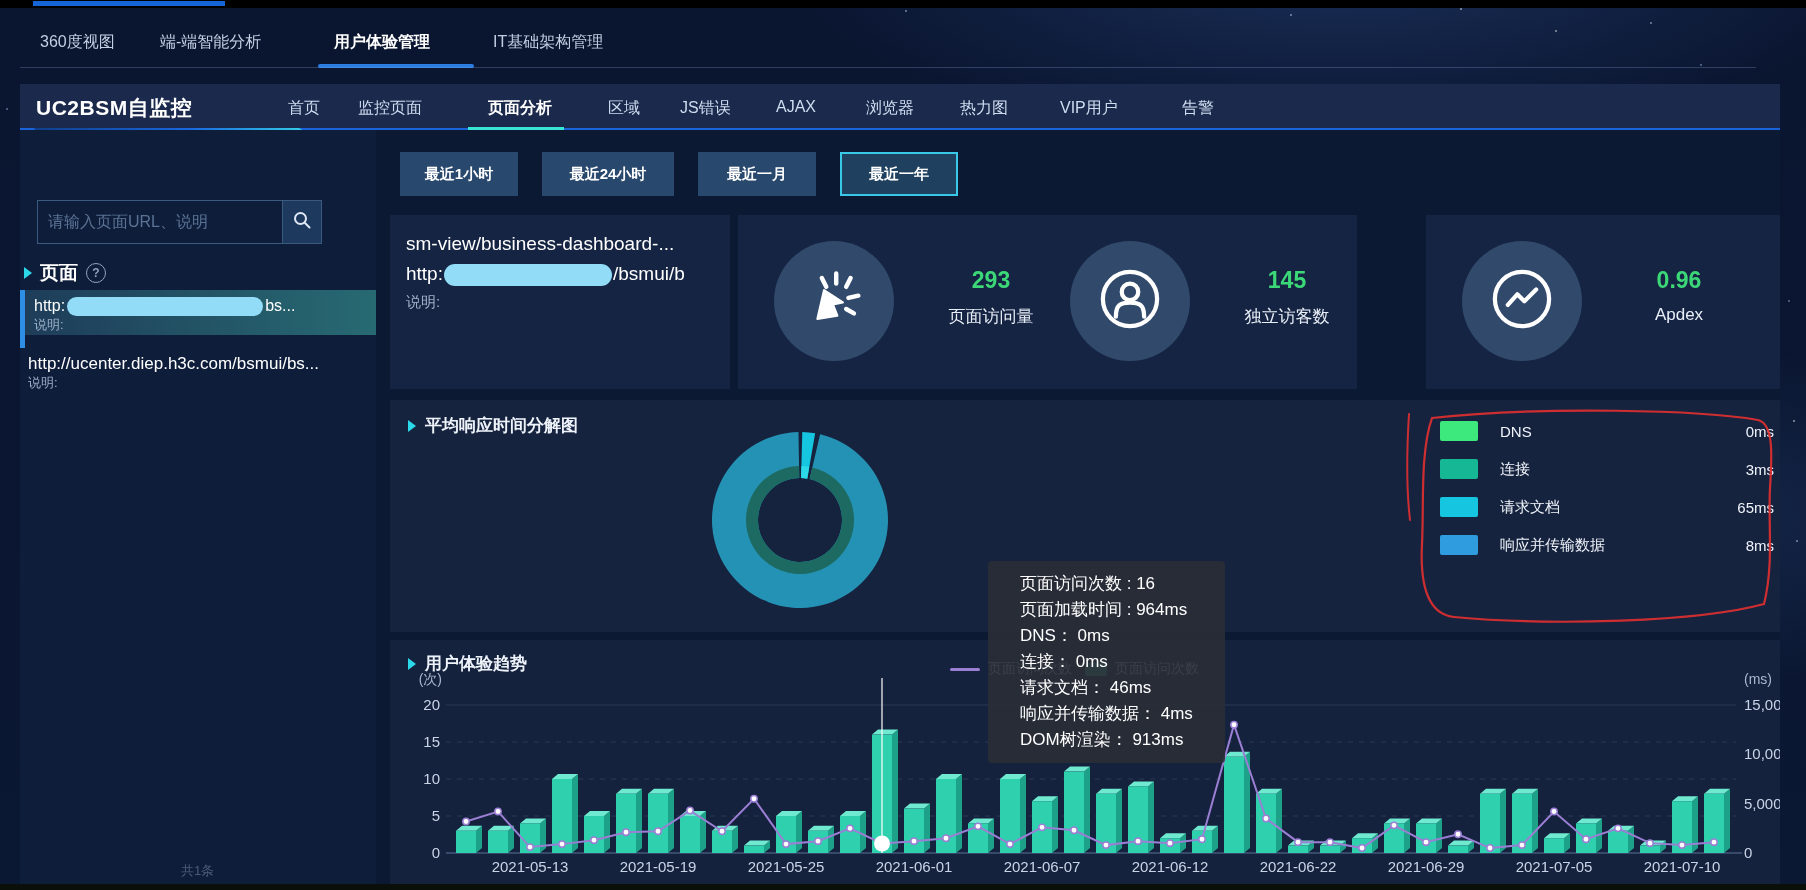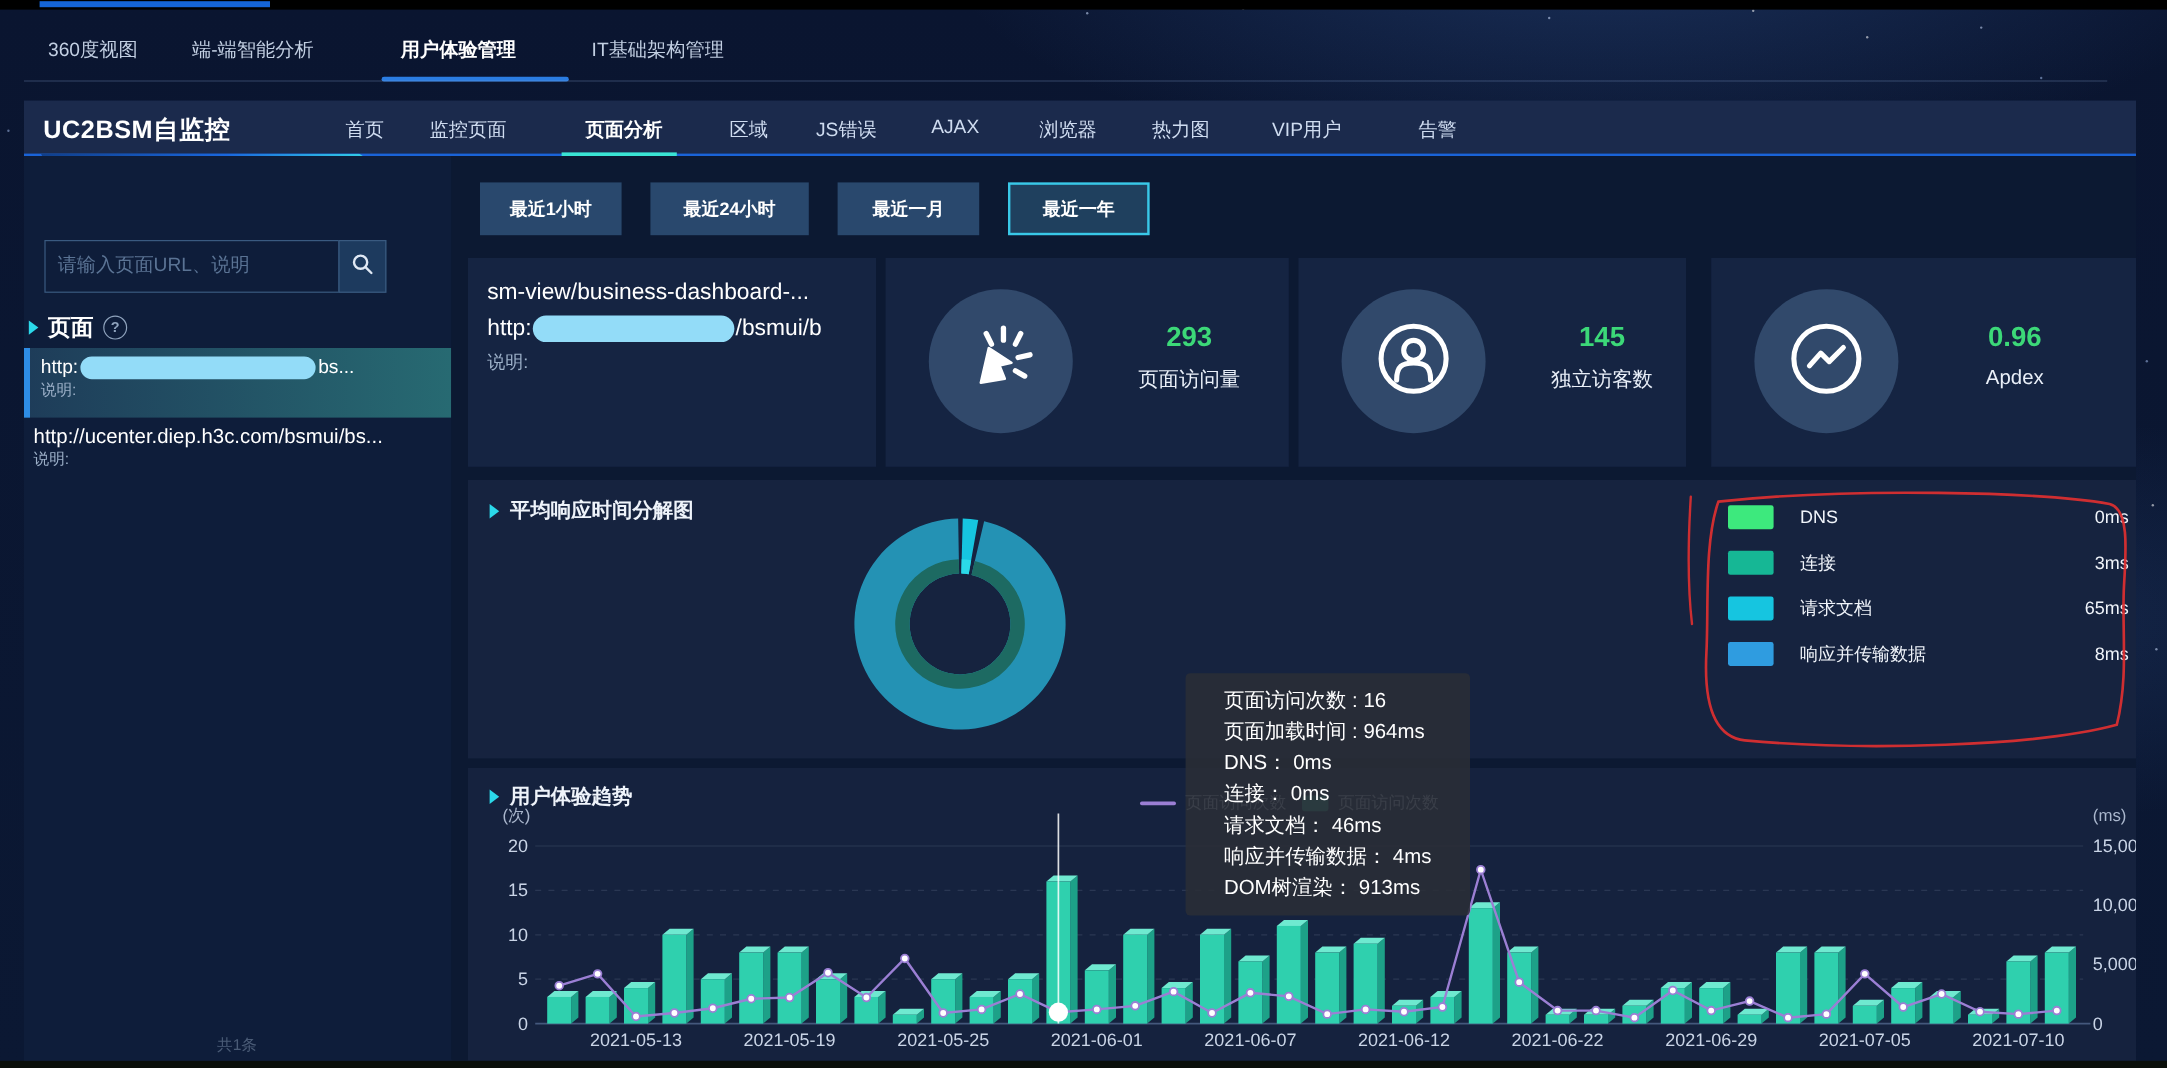--- a/index.html
+++ b/index.html
@@ -37,21 +37,21 @@
   .search-input{left:37px;top:200px;width:246px;height:44px;background:transparent;border:1px solid #3a5a80;
     box-sizing:border-box;color:#dfe8f4;font-size:16px;padding:0 10px;outline:none;}
   .search-input::placeholder{color:#5a7394;}
   .search-btn{left:282px;top:200px;width:40px;height:44px;background:#1d3a5e;border:1px solid #3a5a80;
     box-sizing:border-box;display:flex;align-items:center;justify-content:center;cursor:pointer;}
   .sec-hdr{left:24px;top:260px;display:flex;align-items:center;gap:8px;}
   .tri{display:inline-block;width:0;height:0;border-left:8px solid #2bd9ea;border-top:6px solid transparent;border-bottom:6px solid transparent;}
   .sec-title{font-size:19px;font-weight:bold;color:#fff;}
   .qmark{display:inline-flex;align-items:center;justify-content:center;width:18px;height:18px;border:1.5px solid #8fa3bd;
     border-radius:50%;color:#8fa3bd;font-size:12px;font-weight:bold;}
-  .item1{left:20px;top:290px;width:356px;height:58px;background:linear-gradient(90deg,#1e3c59,#276a72);cursor:pointer;}
+  .item1{left:20px;top:290px;width:356px;height:45px;background:linear-gradient(90deg,#1e3c59,#276a72);cursor:pointer;}
   .item1-bar{left:20px;top:290px;width:5px;height:58px;background:#2e8de5;}
   .item-url{font-size:16px;color:#fff;white-space:nowrap;}
   .redact{display:inline-block;vertical-align:middle;width:196px;height:19px;background:#93dcf8;border-radius:10px;margin:0 2px;}
   .item-desc{font-size:13px;color:#9db1c9;}
   .item2{left:28px;top:354px;width:336px;height:48px;cursor:pointer;}
   .item2 .item-url{font-size:17px;}
   .pager{left:30px;top:862px;width:335px;height:22px;opacity:.42;display:flex;align-items:center;gap:10px;font-size:13px;color:#9db1c9;flex-direction:column;}
   .pg-btn{width:26px;height:20px;background:#1f3a5c;border-radius:3px;display:flex;align-items:center;justify-content:center;
     color:#b9c9de;font-size:13px;cursor:pointer;}
   .pg-caret{width:0;height:0;border-left:6px solid #2bd9ea;border-top:4px solid transparent;border-bottom:4px solid transparent;}
@@ -182,21 +182,21 @@
           <line x1="41" y1="27" x2="50" y2="25"></line>
             <line x1="39" y1="37" x2="46" y2="41"></line>
           <path d="M13 46 L19 20 L36 31 L27 33 L31 43 Z" fill="#fff" stroke="#fff" stroke-width="2" stroke-linejoin="round"></path>
         </svg>
       </span>
     </div>
     <div class="stat-val">293</div>
     <div class="stat-label">页面访问量</div>
   </div>
 
-  <div class="abs card" style="left:1082px;width:308px;padding-left:15px;">
+  <div class="abs card" style="left:1034px;width:308px;padding-left:15px;">
     <div class="stat-circle">
       <span>
         <svg width="66" height="66" viewBox="0 0 56 56" fill="none" stroke="#fff" stroke-width="3.6">
           <circle cx="28" cy="28" r="23"></circle>
           <circle cx="28" cy="22" r="7"></circle>
           <path d="M16 43 C16 33 20 31 28 31 C36 31 40 33 40 43" stroke-linecap="round"></path>
         </svg>
       </span>
     </div>
     <div class="stat-val">145</div>

